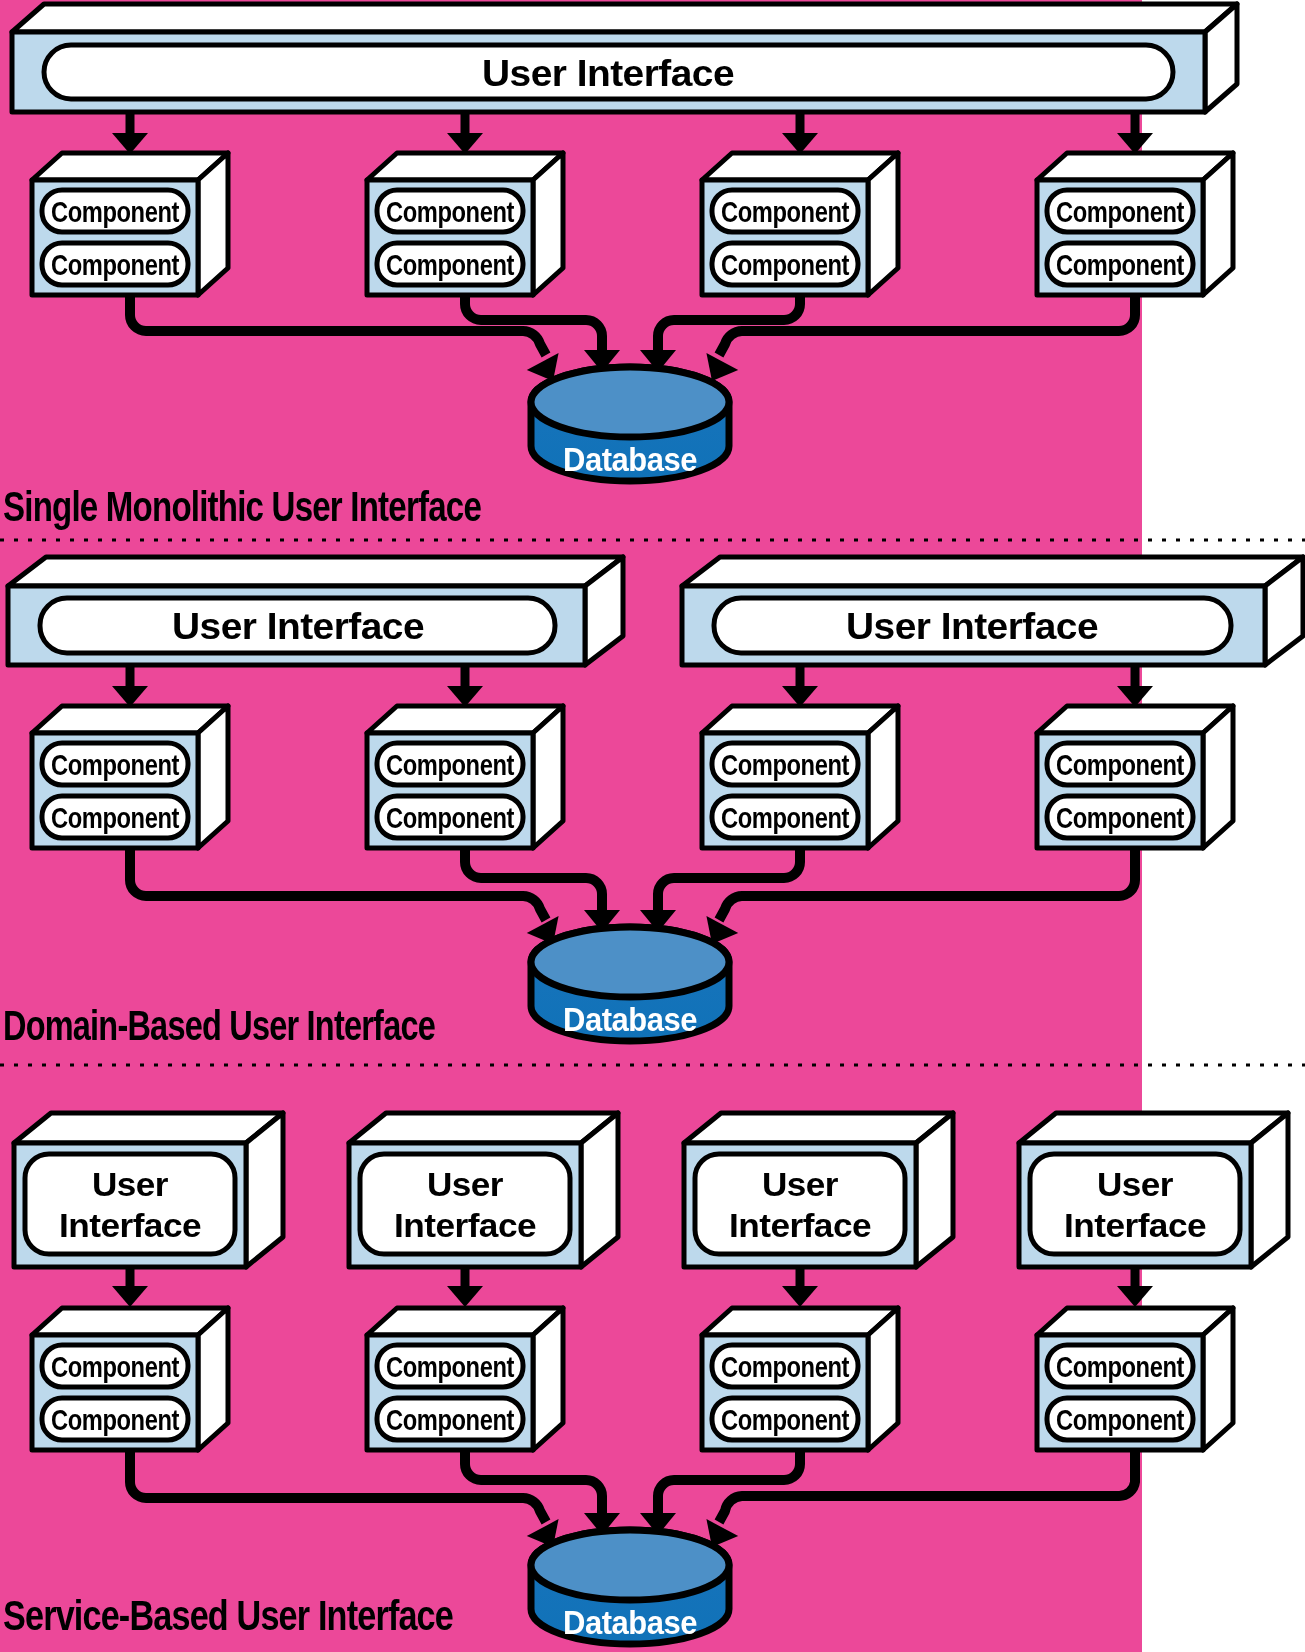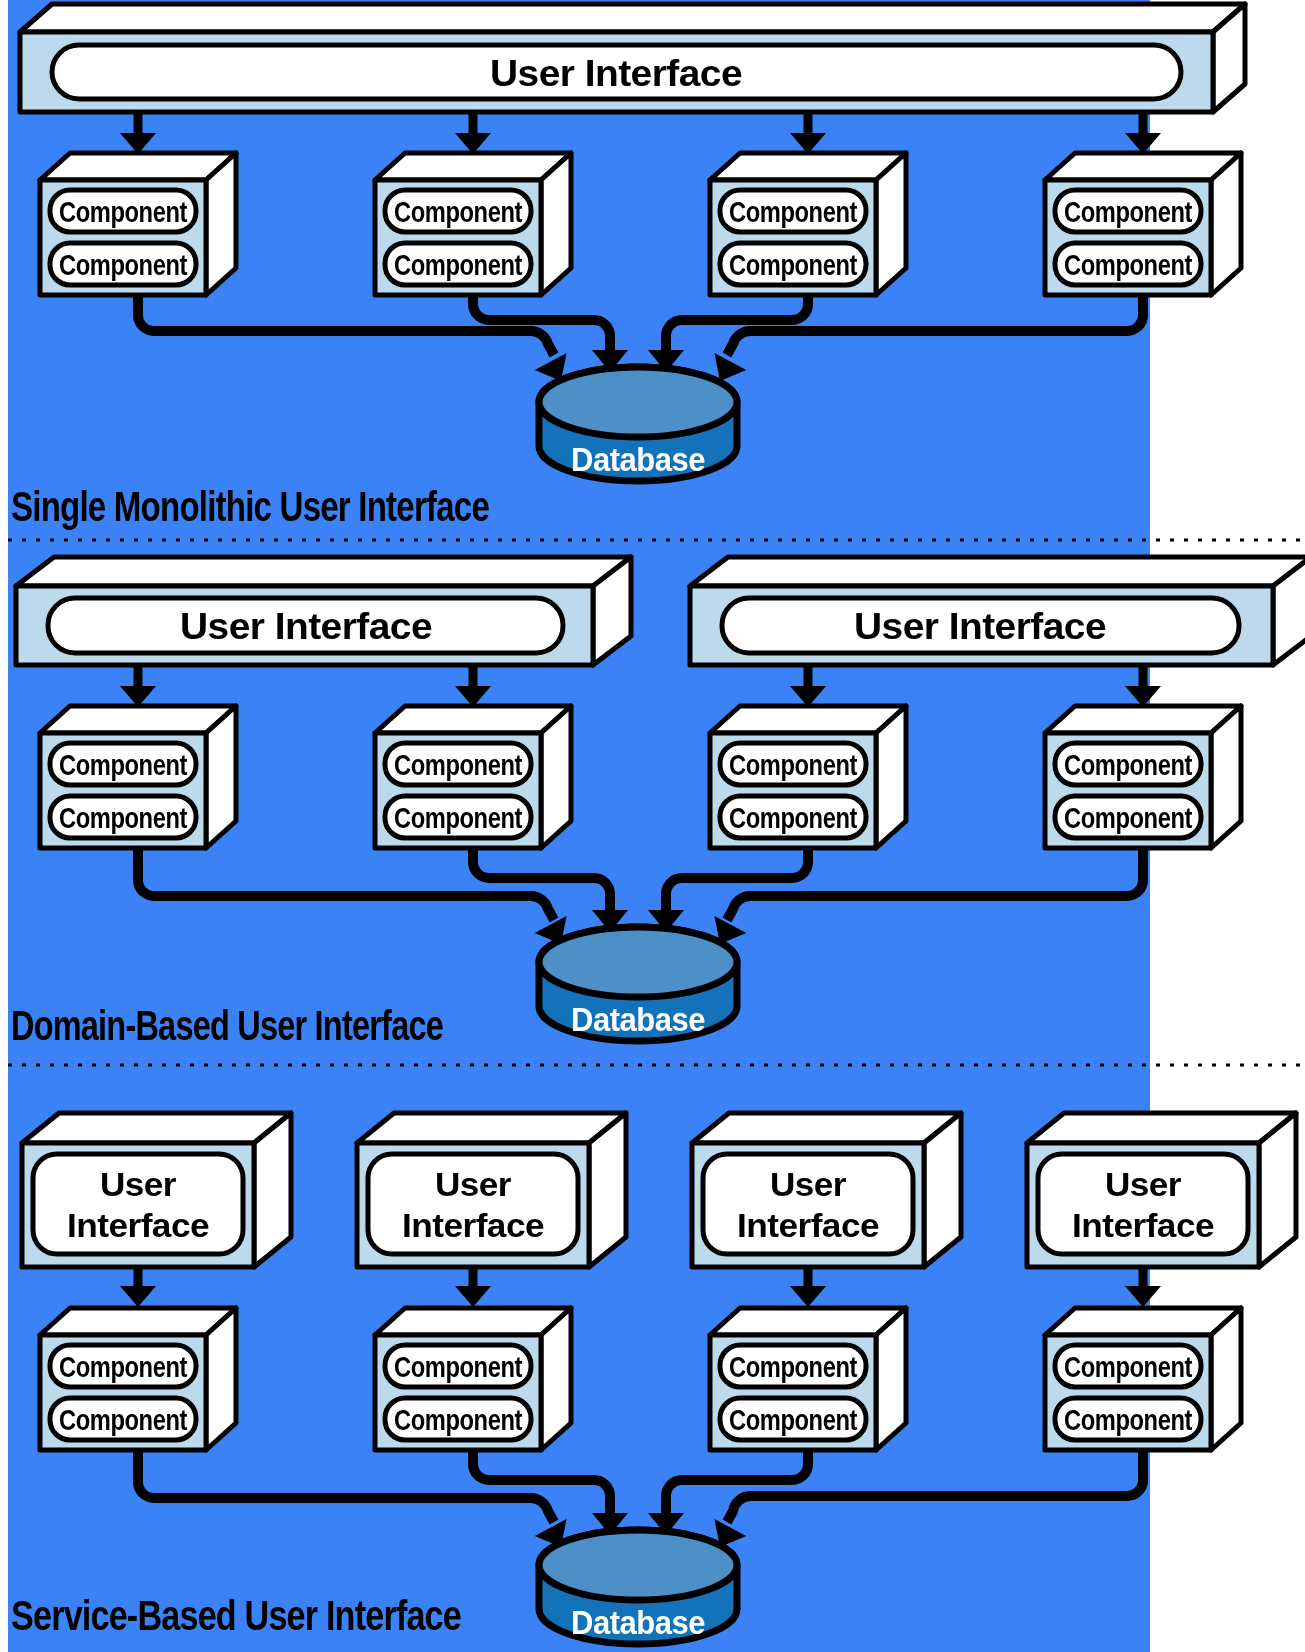--- a/index.html
+++ b/index.html
@@ -1,16 +1,16 @@
 <!DOCTYPE html>
 <html><head>
 <meta charset="utf-8">
 <style>
   html,body{margin:0;padding:0;background:#ffffff;}
-  .stage{width:1142px;height:1652px;position:relative;background:#3b82f6;margin-left:8px;}
+  .stage{width:1142px;height:1652px;position:relative;background:#ec4899;}
   .face-front{fill:#bdd9ec;stroke:#000;stroke-width:5;stroke-linejoin:round;}
   .face-3d{fill:#ffffff;stroke:#000;stroke-width:5;stroke-linejoin:round;}
   .pill{fill:#ffffff;stroke:#000;stroke-width:5;}
   .conn{fill:none;stroke:#000;stroke-width:10;stroke-linejoin:round;}
   .shaft{stroke:#000;stroke-width:9;}
   .ah{fill:#000;stroke:none;}
   .txt{font-family:"Liberation Sans","DejaVu Sans",sans-serif;font-weight:bold;fill:#000;letter-spacing:-0.5px;}
   .bar-txt{font-size:37px;}
   .comp-txt{font-size:29px;}
   .ui-txt{font-size:34px;}

